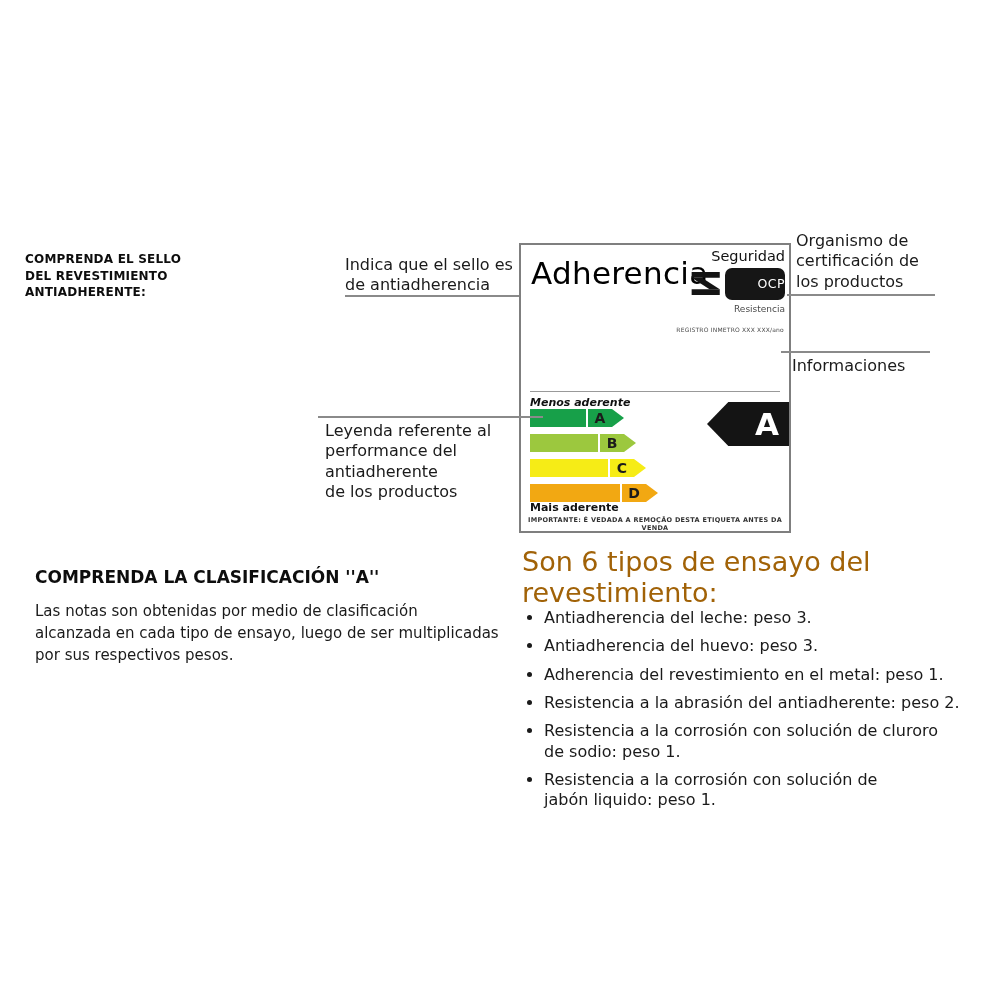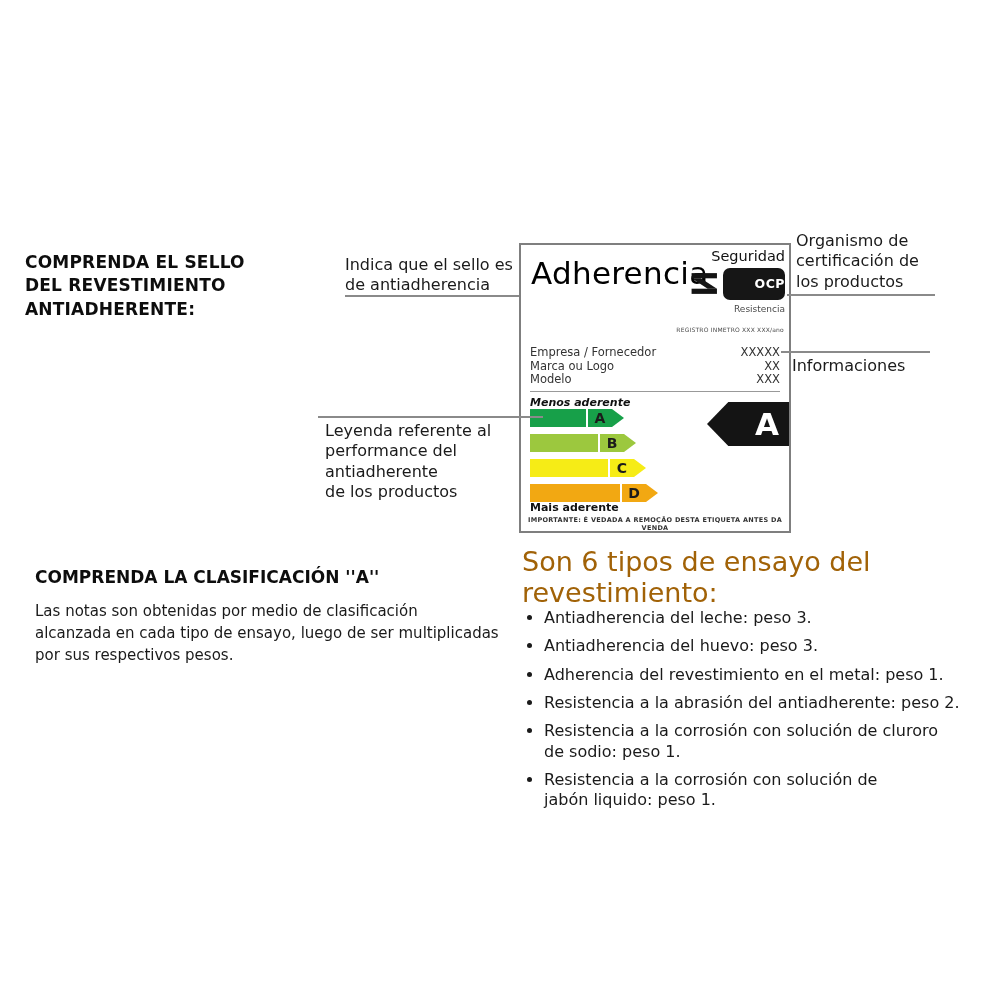--- a/index.html
+++ b/index.html
@@ -6,21 +6,21 @@
   .canvas{
     position:relative;width:1000px;height:1000px;background:#ffffff;
     font-family:"DejaVu Sans","Liberation Sans",sans-serif;color:#111;
     overflow:hidden;
   }
   .pre{white-space:pre-line;}
 
   
   .top-heading{
     position:absolute;left:25px;top:251px;width:230px;
-    font-size:17px;font-weight:bold;line-height:1.38;letter-spacing:.2px;color:#0d0d0d;
+    font-size:12px;font-weight:bold;line-height:1.38;letter-spacing:.2px;color:#0d0d0d;
   }
   .ann{position:absolute;font-size:16px;line-height:1.28;color:#1a1a1a;}
   .ann-left-top{left:345px;top:255px;width:185px;}
   .ann-left-bottom{left:325px;top:421px;width:185px;}
   .ann-right-top{left:796px;top:231px;width:190px;}
   .ann-right-bottom{left:792px;top:356px;width:190px;}
   .callout-line{position:absolute;height:2px;background:#8a8a8a;z-index:5;}
   .line-left-top{left:345px;top:295px;width:174px;}
   .line-left-bottom{left:318px;top:416px;width:225px;}
   .line-right-top{left:787px;top:294px;width:148px;}
@@ -31,21 +31,21 @@
     position:absolute;left:519px;top:243px;width:268px;height:286px;
     border:2px solid #7f7f7f;background:#fff;
   }
   .label-title{position:absolute;left:10px;top:10px;font-size:31px;color:#000;letter-spacing:.3px;}
   .seg-block{position:absolute;right:4px;top:3px;width:94px;text-align:right;}
   .seg-title{font-size:14.5px;color:#111;}
   .logo-row{display:flex;align-items:center;justify-content:center;gap:5px;margin-top:3px;}
   .ocp-badge{
     width:37px;height:32px;background:#161616;border-radius:7px;color:#fff;
     display:flex;align-items:center;justify-content:center;
-    font-size:12.5px;font-weight:bold;letter-spacing:.5px;padding-left:32px;
+    font-size:12.5px;font-weight:normal;letter-spacing:.5px;padding-left:32px;
   }
   .obligatorio{font-size:9px;color:#4a4a4a;margin-top:4px;}
   .registro{position:absolute;right:5px;top:81px;font-size:6px;color:#4a4a4a;letter-spacing:.2px;}
 
   .info-section{position:absolute;left:9px;right:9px;top:101px;}
   .info-row{display:flex;justify-content:space-between;font-size:11.5px;line-height:13.5px;color:#333;}
   .label-sep{position:absolute;left:9px;right:9px;top:146px;height:1px;background:#999;}
 
   .menos-label{position:absolute;left:9px;top:151px;font-size:11px;font-weight:bold;color:#111;font-style:italic;}
   .mais-label{position:absolute;left:9px;top:256px;font-size:11px;font-weight:bold;color:#111;}
@@ -117,34 +117,20 @@
           <rect x="1" y="1" width="44" height="9" fill="#141414"></rect>
           <rect x="1" y="28" width="44" height="9" fill="#141414"></rect>
           <polygon points="1,10 17,10 45,28 29,28" fill="#141414"></polygon>
         </svg>
         <div class="ocp-badge">OCP</div>
       </div>
       <div class="obligatorio">Resistencia</div>
     </div>
     <div class="registro">REGISTRO INMETRO XXX XXX/ano</div>
 
-    <div class="info-section">
-      <div class="info-row">
-        <span>Empresa / Fornecedor</span>
-        <span>XXXXX</span>
-      </div>
-      <div class="info-row">
-        <span>Marca ou Logo</span>
-        <span>XX</span>
-      </div>
-      <div class="info-row">
-        <span>Modelo</span>
-        <span>XXX</span>
-      </div>
-    </div>
     <div class="label-sep"></div>
 
     <div class="menos-label">Menos aderente</div>
 
     <div class="arrow-stack">
       <div class="rating-arrow">
         <div class="arrow-bar" style="width: 56px; background: rgb(23, 160, 73);"></div>
         <div class="arrow-letter" style="background: rgb(23, 160, 73);">A</div>
         <div class="arrow-head" style="border-left-color: rgb(23, 160, 73);"></div>
       </div>

